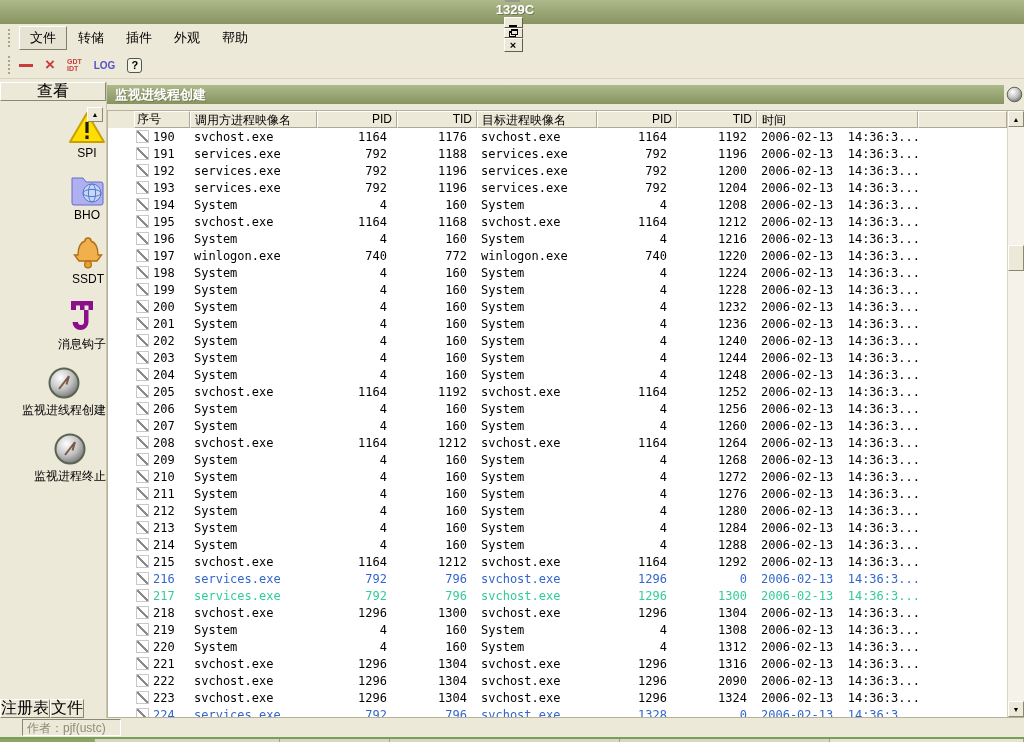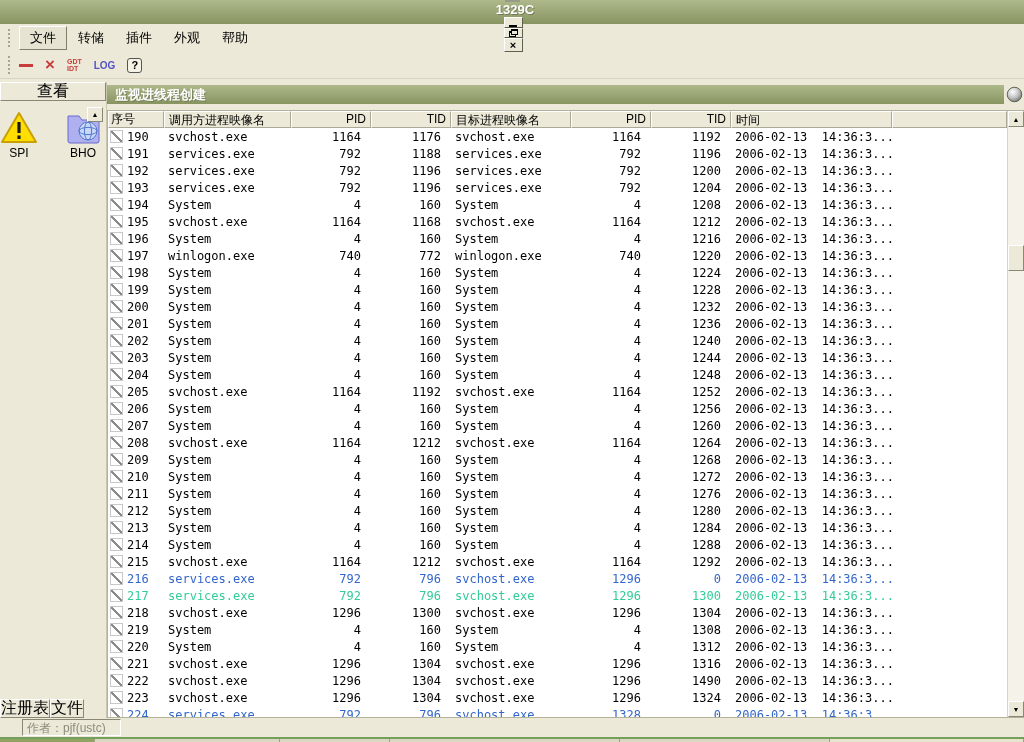--- a/index.html
+++ b/index.html
@@ -47,21 +47,21 @@
   
   .main{ position:absolute; top:82px; left:0; right:0; height:636px; display:flex; }
   
   .sidebar{ width:107px; position:relative; display:flex; flex-direction:column;
     border-right:1px solid #C9C5AF; background:#ECE9D8; }
   .side-btn{ height:19px; background:#ECE9D8; border:1px solid; border-color:#fff #8a8873 #8a8873 #fff;
     font-size:16px; display:flex; align-items:center; justify-content:center; }
   .side-scroll-up{ position:absolute; top:25px; right:3px; width:16px; height:15px;
     background:#ECE9D8; border:1px solid; border-color:#fff #8a8873 #8a8873 #fff;
     font-size:7px; display:flex; align-items:center; justify-content:center; }
-  .nav-list{ flex:1; display:flex; flex-direction:row; align-items:flex-start; padding-top:10px; gap:26px; overflow:hidden;}
+  .nav-list{ flex:1; display:flex; flex-direction:column; align-items:flex-end; padding-top:10px; gap:13px; overflow:hidden;}
   .nav-item{ display:flex; flex-direction:column; align-items:center; }
   .nav-label{ font-size:12px; margin-top:2px; white-space:nowrap; }
   .bottom-btns{ display:flex; flex-direction:row; }
   
   .content{ flex:1; display:flex; flex-direction:column; padding-top:3px; min-width:0; }
   .panel-head{ height:19px; display:flex; align-items:center; margin-bottom:6px; }
   .panel-bar{ flex:1; height:19px; padding:1px 8px; color:#fff; font-weight:bold; font-size:13px;
     background:linear-gradient(rgba(255,255,255,.22), rgba(0,0,0,.10)), var(--accent,#97A56B);
     text-shadow:1px 1px 0 rgba(0,0,0,.2); }
   .panel-sphere{ width:20px; display:flex; justify-content:center; }
@@ -70,21 +70,21 @@
   .thead{ display:flex; height:17px; flex:none; background:#ECE9D8; }
   .th{ border:1px solid; border-color:#fff #ACA899 #ACA899 #fff; font-size:12px; padding:0 4px;
     white-space:nowrap; overflow:hidden; flex:none; }
   .th.r{ text-align:right; }
   .tbody{ flex:1; overflow:hidden; font-family:"DejaVu Sans Mono", monospace; font-size:12px; }
   .trow{ display:flex; height:17px; align-items:center; color:#000; }
   .trow.row-blue{ color:var(--row-blue,#3366CC); }
   .trow.row-green{ color:var(--row-green,#33CC99); }
   .td{ flex:none; white-space:pre; overflow:hidden; padding:0 4px; }
   .td.r{ text-align:right; padding-right:10px; }
-  .c0{ width:56px; display:flex; align-items:center; padding-left:2px;}
+  .c0{ width:56px; display:flex; align-items:center; padding-left:2px;margin-left:26px;}
   .c1{ width:127px; } .c2{ width:80px; } .c3{ width:80px; }
   .c4{ width:120px; } .c5{ width:80px; } .c6{ width:80px; }
   .c7{ width:161px; } .cf{ flex:1; }
   .row-icon{ width:13px; height:13px; border:1px solid #C8C8C8; background:#fff; position:relative;
     flex:none; margin-right:4px; }
   
   .vscroll{ width:17px; flex:none; display:flex; flex-direction:column; background:#F5F3E9; border-left:1px solid #D8D4C0;}
   .sb-btn{ height:16px; flex:none; background:#ECE9D8; border:1px solid; border-color:#fff #8a8873 #8a8873 #fff;
     font-size:7px; display:flex; align-items:center; justify-content:center; }
   .sb-track{ flex:1; position:relative; }
@@ -600,21 +600,21 @@
               <div class="td c7">2006-02-13  14:36:3...</div>
               <div class="td cf"></div>
             </div>
             <div class="trow">
               <div class="td c0"><span class="row-icon"></span><span>222</span></div>
               <div class="td c1">svchost.exe</div>
               <div class="td c2 r">1296</div>
               <div class="td c3 r">1304</div>
               <div class="td c4">svchost.exe</div>
               <div class="td c5 r">1296</div>
-              <div class="td c6 r">1490</div>
+              <div class="td c6 r">2090</div>
               <div class="td c7">2006-02-13  14:36:3...</div>
               <div class="td cf"></div>
             </div>
             <div class="trow">
               <div class="td c0"><span class="row-icon"></span><span>223</span></div>
               <div class="td c1">svchost.exe</div>
               <div class="td c2 r">1296</div>
               <div class="td c3 r">1304</div>
               <div class="td c4">svchost.exe</div>
               <div class="td c5 r">1296</div>

